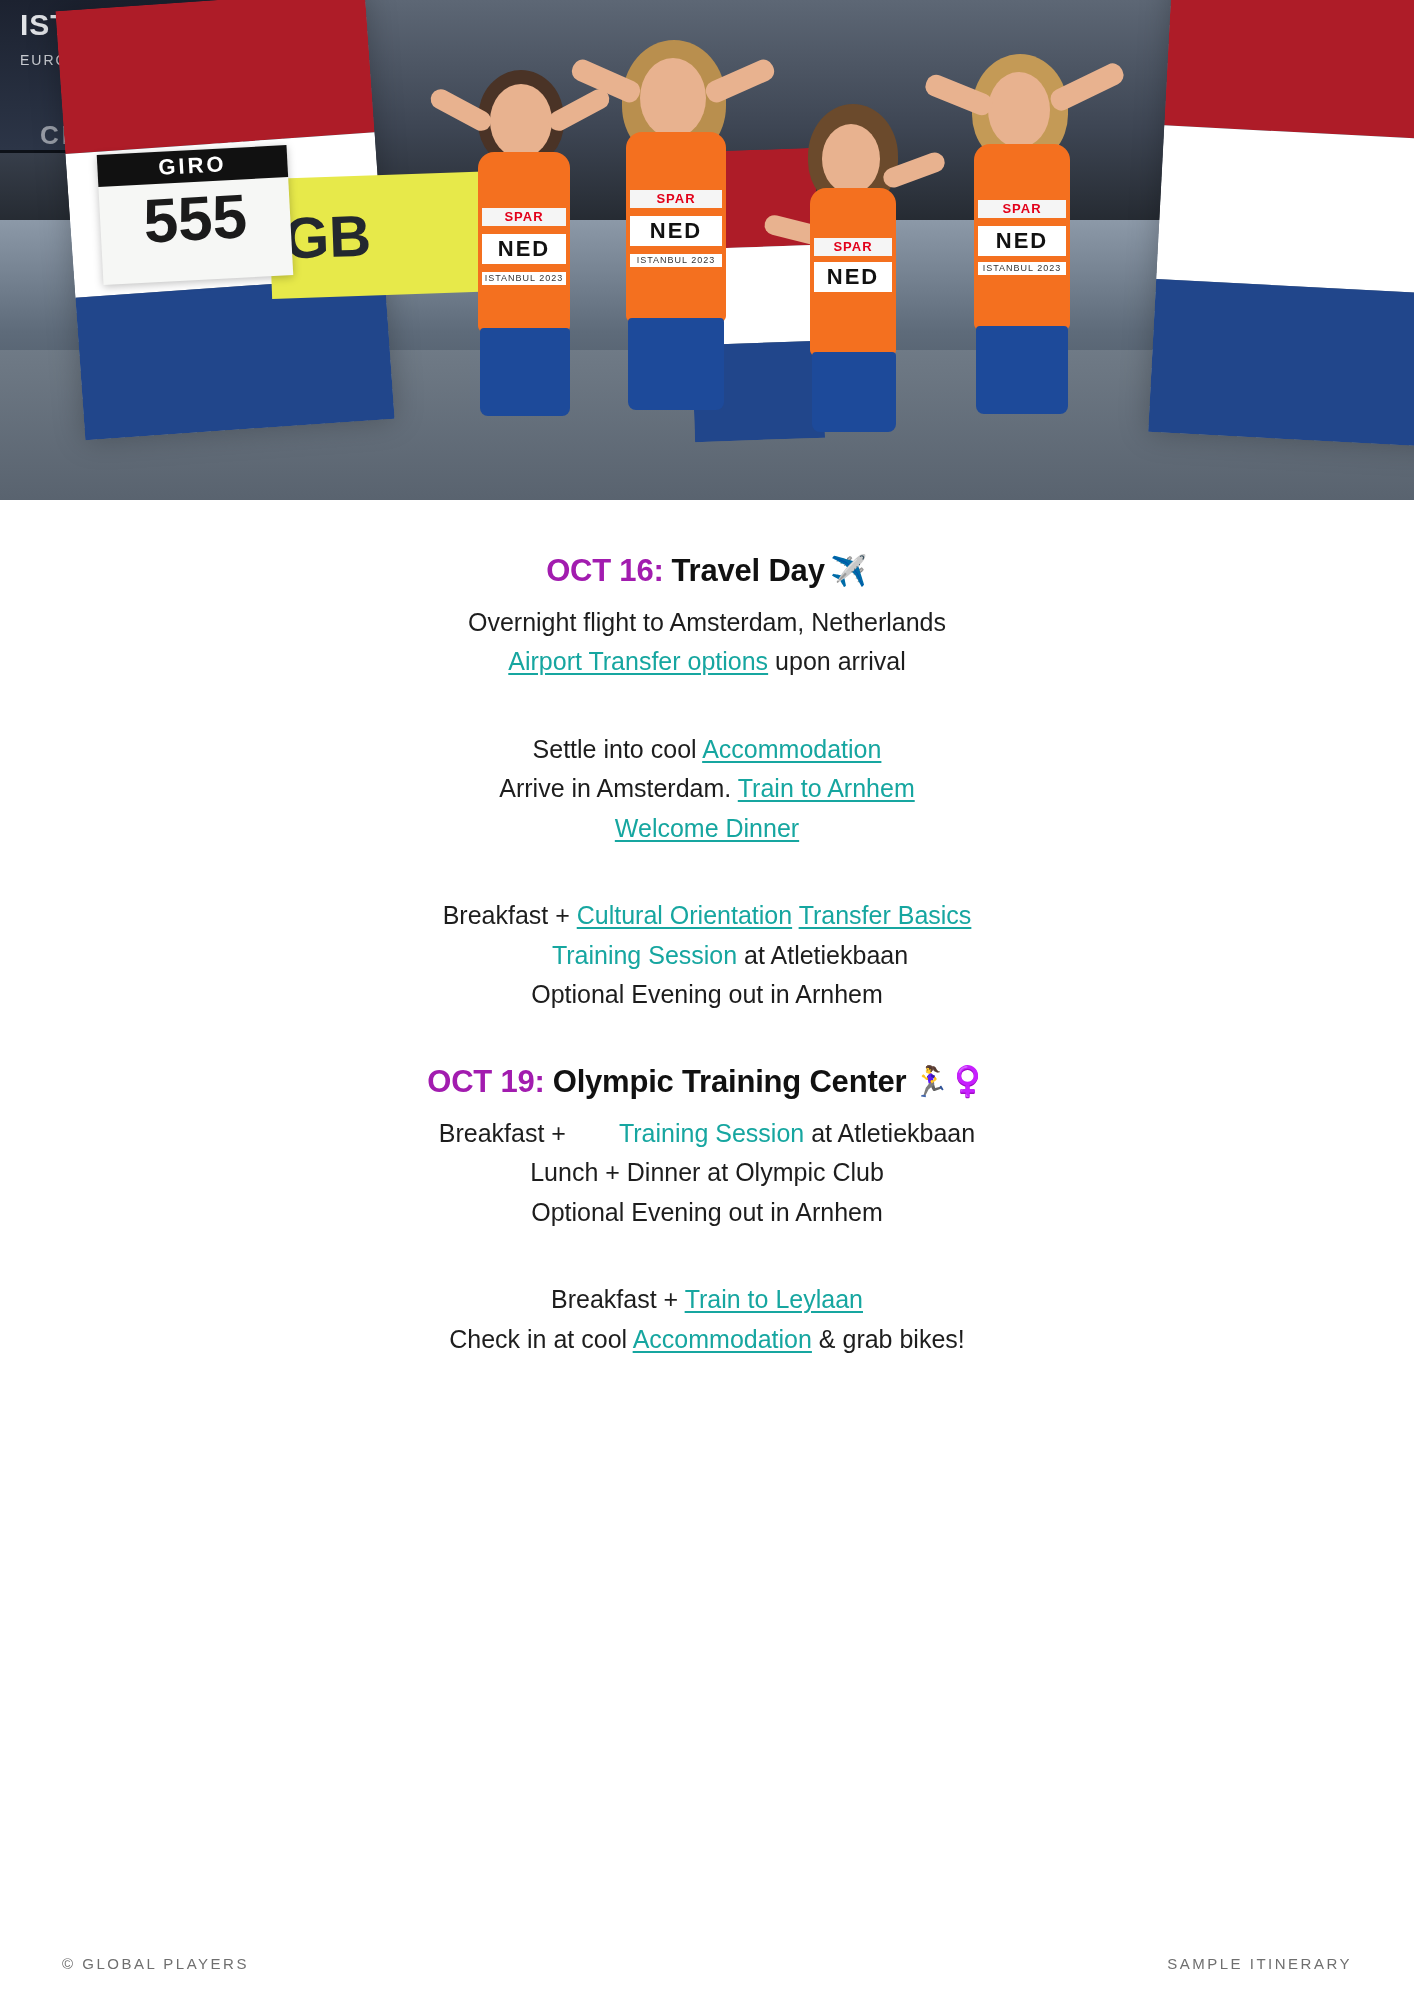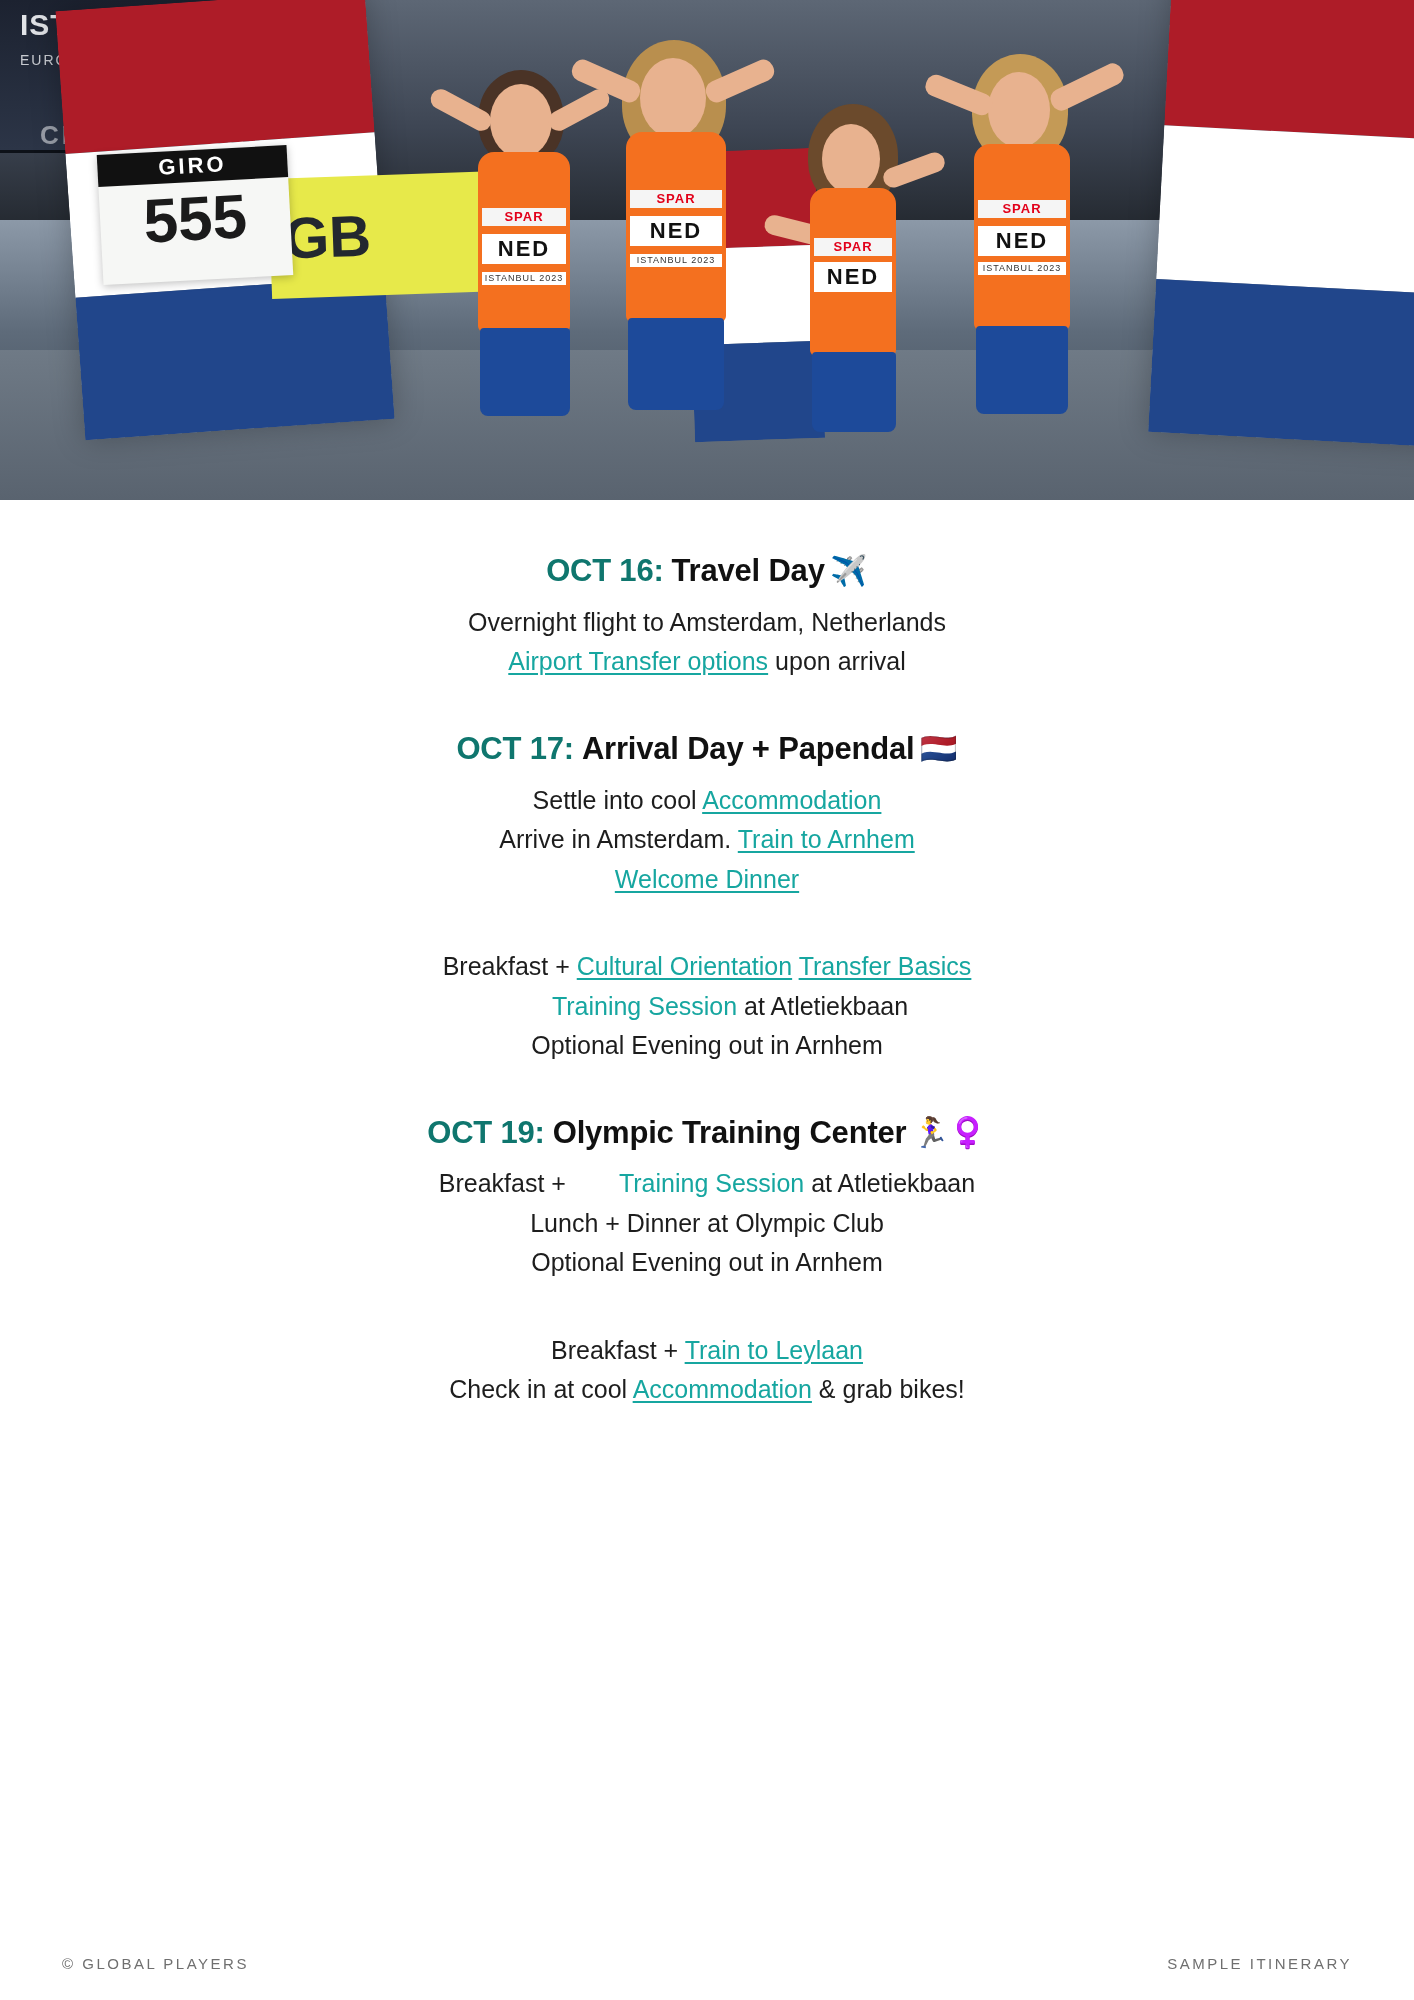--- a/index.html
+++ b/index.html
@@ -228,21 +228,21 @@
   .day:last-child { margin-bottom: 0; }
 
   .day-head {
     font-size: 31px;
     font-weight: bold;
     letter-spacing: -0.2px;
     margin-bottom: 12px;
     line-height: 1.25;
   }
   .day-date {
-    color: #0f766e;
+    color: #a21caf;
     margin-right: 8px;
   }
   .day-title { color: #111; }
   .emoji { font-size: 30px; margin-left: 6px; }
 
   .line {
     font-size: 25px;
     line-height: 1.58;
     color: #1d1d1d;
   }
@@ -358,21 +358,20 @@
 
 </div>
 
 <div class="itinerary" id="itinerary">
     <div class="day">
       <div class="day-head"><span class="day-date">OCT 16:</span><span class="day-title">Travel Day</span><span class="emoji">✈️</span></div>
       <div class="line"><span>Overnight flight to Amsterdam, Netherlands</span></div>
       <div class="line"><span class="lnk">Airport Transfer options</span><span> upon arrival</span></div>
     </div>
     <div class="day">
-      <div class="day-head"><span class="day-date">OCT 17:</span><span class="day-title">Arrival Day + Papendal</span><span class="emoji">🇳🇱</span></div>
       <div class="line"><span>Settle into cool </span><span class="lnk">Accommodation</span></div>
       <div class="line"><span>Arrive in Amsterdam. </span><span class="lnk">Train to Arnhem</span></div>
       <div class="line"><span class="lnk">Welcome Dinner</span></div>
     </div>
     <div class="day">
       <div class="line"><span>Breakfast + </span><span class="lnk">Cultural Orientation</span><span> </span><span class="lnk">Transfer Basics</span></div>
       <div class="line"><span class="lnk plain">Training Session</span><span> at Atletiekbaan</span></div>
       <div class="line"><span>Optional Evening out in Arnhem</span></div>
     </div>
     <div class="day">

